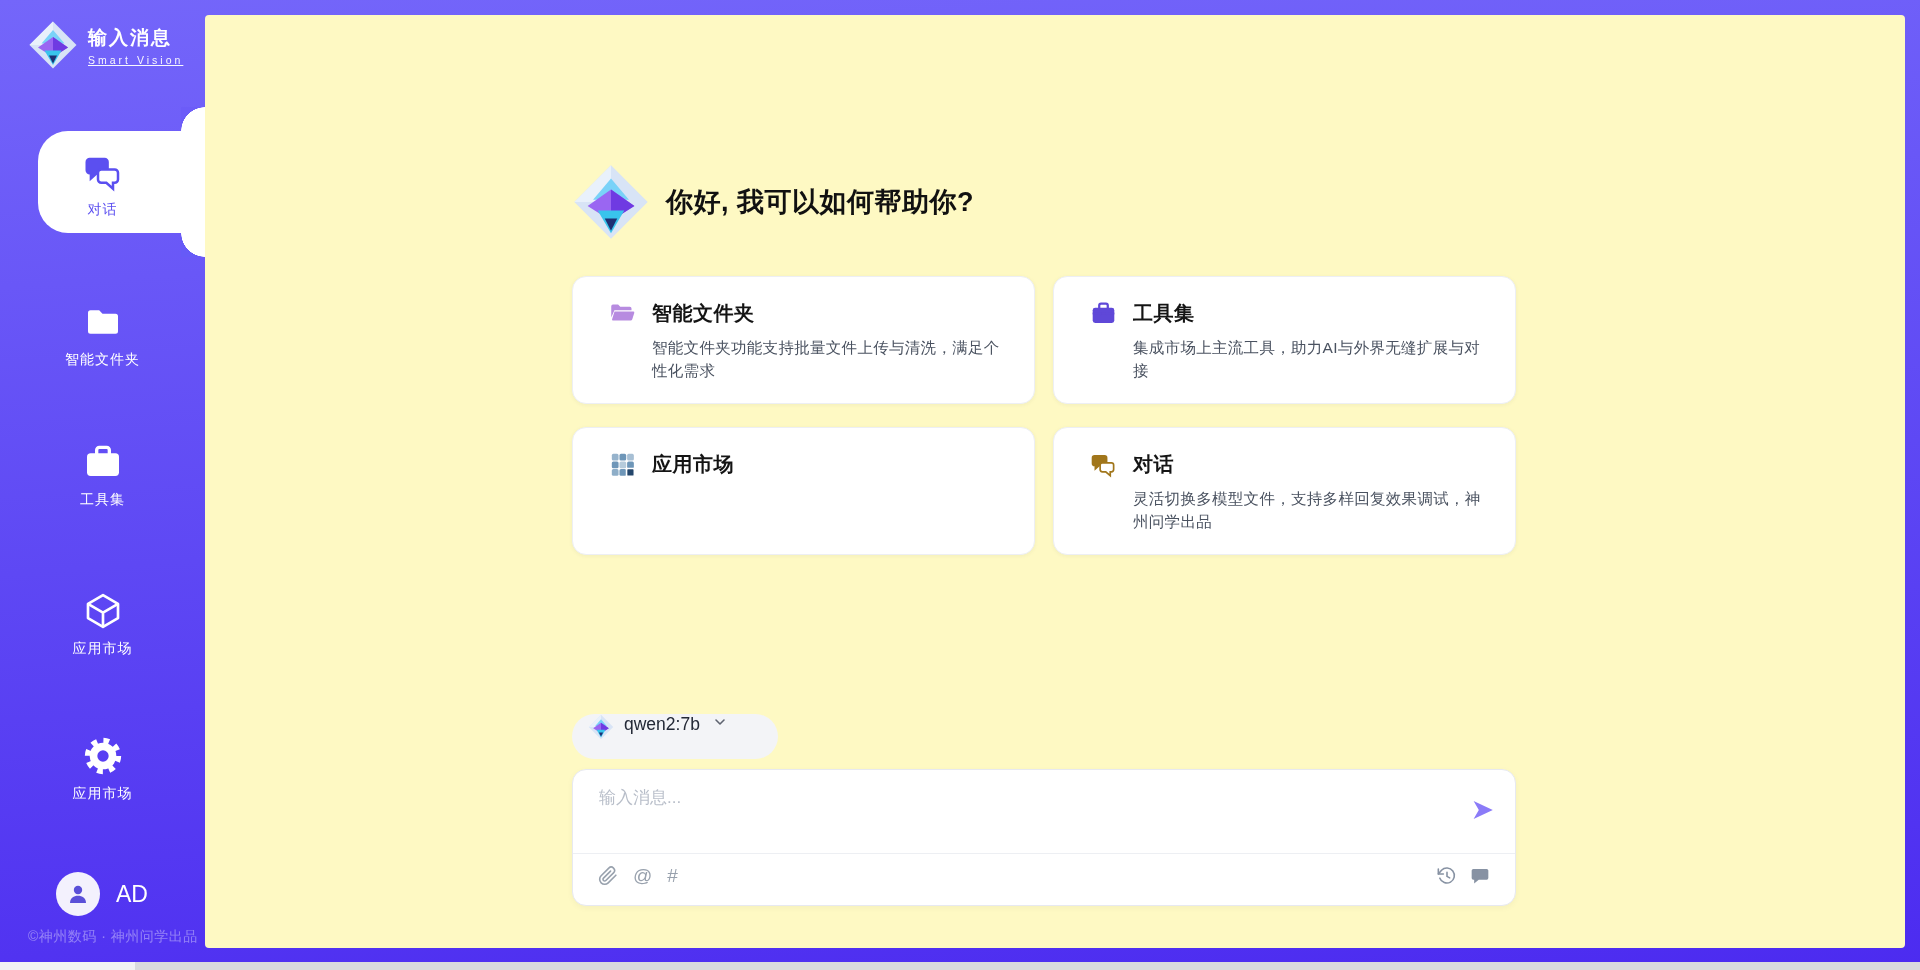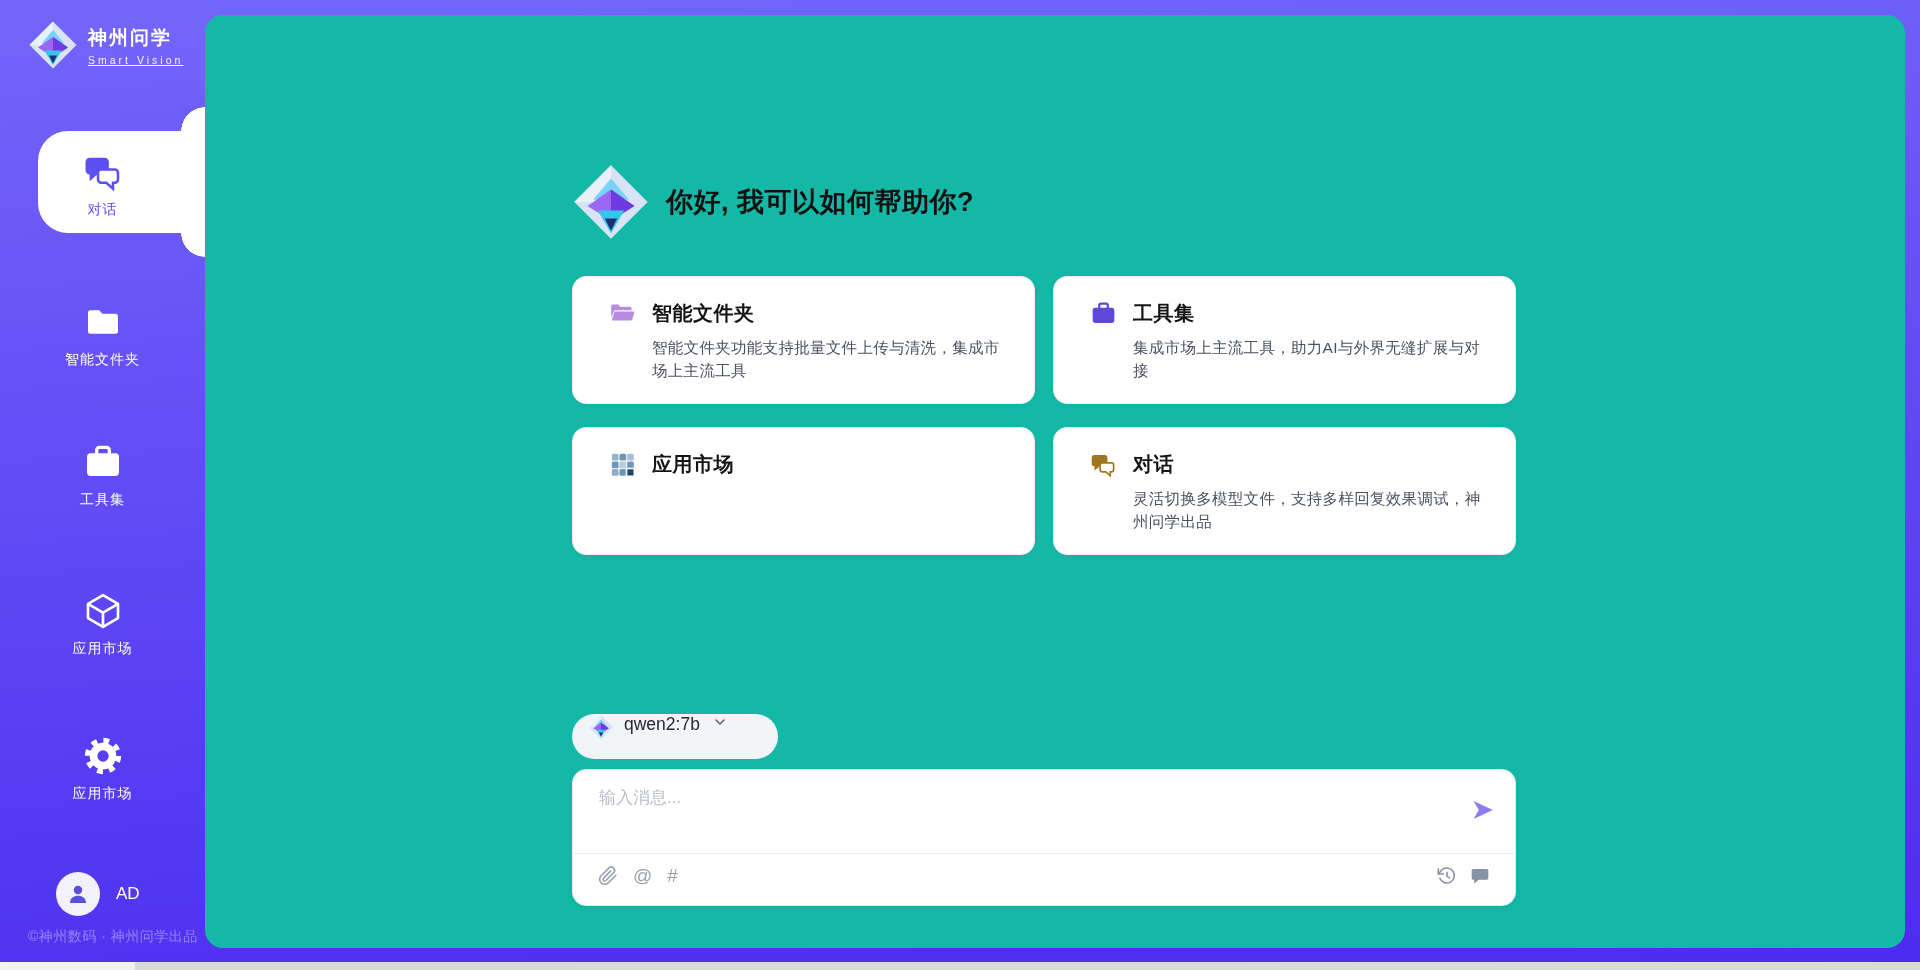--- a/index.html
+++ b/index.html
@@ -4,21 +4,21 @@
 <style>
   * { margin:0; padding:0; box-sizing:border-box; }
   html,body { width:1920px; height:970px; overflow:hidden; }
   body {
     font-family:"Liberation Sans","DejaVu Sans",sans-serif;
     background:linear-gradient(176deg,#7466fa 0%,#5e48f4 52%,#4c2bf0 100%);
     position:relative;
   }
   
   .main-panel{position:absolute;left:205px;top:15px;right:15px;bottom:22px;
-    background:#14b8a6;border-radius:18px;padding-left:24px;}
+    background:#fef9c3;border-radius:4px;padding-left:24px;}
   
   .sidebar{position:absolute;left:0;top:0;width:205px;height:100%;}
   .logo{position:absolute;left:28px;top:20px;display:flex;align-items:center;gap:10px;}
   .logo svg{width:50px;height:50px;}
   .logo-name{font-size:19px;font-weight:bold;color:#fff;letter-spacing:2px;}
   .logo-sub{font-size:10.5px;color:rgba(255,255,255,.95);letter-spacing:3px;margin-top:3px;text-decoration:underline;}
   .tab-blob{position:absolute;left:38px;top:131px;width:172px;height:102px;
     background:#fff;border-radius:30px 0 0 30px;}
   .fillet{position:absolute;left:181px;width:24px;height:24px;}
   .fillet-top{top:107px;background:radial-gradient(circle at 100% 100%,#fff 0 23.5px,#6c5cf8 24px);}
@@ -26,21 +26,21 @@
   .nav-item{position:absolute;left:0;width:205px;display:flex;flex-direction:column;
     align-items:center;gap:9px;color:#fff;cursor:pointer;}
   .nav-item svg{width:40px;height:40px;}
   .nav-label{font-size:14px;letter-spacing:1px;}
   .nav-active{color:#5b4ff0;}
   .nav-1{top:152px}.nav-2{top:302px}.nav-3{top:442px}.nav-4{top:591px}.nav-5{top:736px}
   .user-row{position:absolute;left:56px;top:872px;display:flex;align-items:center;gap:16px;}
   .avatar{width:44px;height:44px;border-radius:50%;background:#f3f1fd;display:flex;
     align-items:center;justify-content:center;}
   .avatar svg{width:24px;height:24px;color:#5a4fd8;}
-  .user-name{font-size:17px;color:#fff;}
+  .user-name{font-size:23px;color:#fff;}
   .copyright{position:absolute;left:28px;top:928px;font-size:14px;
     color:rgba(255,255,255,.38);letter-spacing:.5px;}
   
   .greeting{position:absolute;left:367px;top:148px;display:flex;align-items:center;gap:16px;}
   .greeting svg{width:78px;height:78px;}
   .greeting h1{font-size:27px;font-weight:bold;color:#111;letter-spacing:.5px;}
   
   .cards{position:absolute;left:367px;top:261px;width:944px;display:grid;
     grid-template-columns:463px 463px;column-gap:18px;row-gap:23px;}
   .card{height:128px;background:#fff;border:1px solid #edeff4;border-radius:14px;
@@ -141,21 +141,21 @@
     <polyline id="ico-chevron" points="6 9 12 15 18 9" fill="none" stroke="currentColor" stroke-width="2.4" stroke-linecap="round" stroke-linejoin="round"></polyline>
   </defs>
 </svg>
 
 <div class="sidebar">
   <div class="logo">
     <svg viewBox="0 0 100 100">
         <use href="#ico-diamond"></use>
       </svg>
     <div>
-      <div class="logo-name">神州问学</div>
+      <div class="logo-name">输入消息</div>
       <div class="logo-sub">Smart Vision</div>
     </div>
   </div>
 
   <div class="tab-blob"></div>
   <div class="fillet fillet-top"></div>
   <div class="fillet fillet-bottom"></div>
 
   <div class="nav-item nav-1 nav-active">
     <svg viewBox="0 0 48 48">
@@ -209,21 +209,21 @@
   </div>
 
   <div class="cards">
     <div class="card">
       <div class="card-head">
         <svg viewBox="0 0 24 24" class="c-folder">
             <use href="#ico-folder-open"></use>
           </svg>
         <h3>智能文件夹</h3>
       </div>
-      <p class="card-desc">智能文件夹功能支持批量文件上传与清洗，集成市场上主流工具</p>
+      <p class="card-desc">智能文件夹功能支持批量文件上传与清洗，满足个性化需求</p>
     </div>
     <div class="card">
       <div class="card-head">
         <svg viewBox="0 0 24 24" class="c-case">
             <use href="#ico-case" style="--gapc:#fff"></use>
           </svg>
         <h3>工具集</h3>
       </div>
       <p class="card-desc">集成市场上主流工具，助力AI与外界无缝扩展与对接</p>
     </div>

